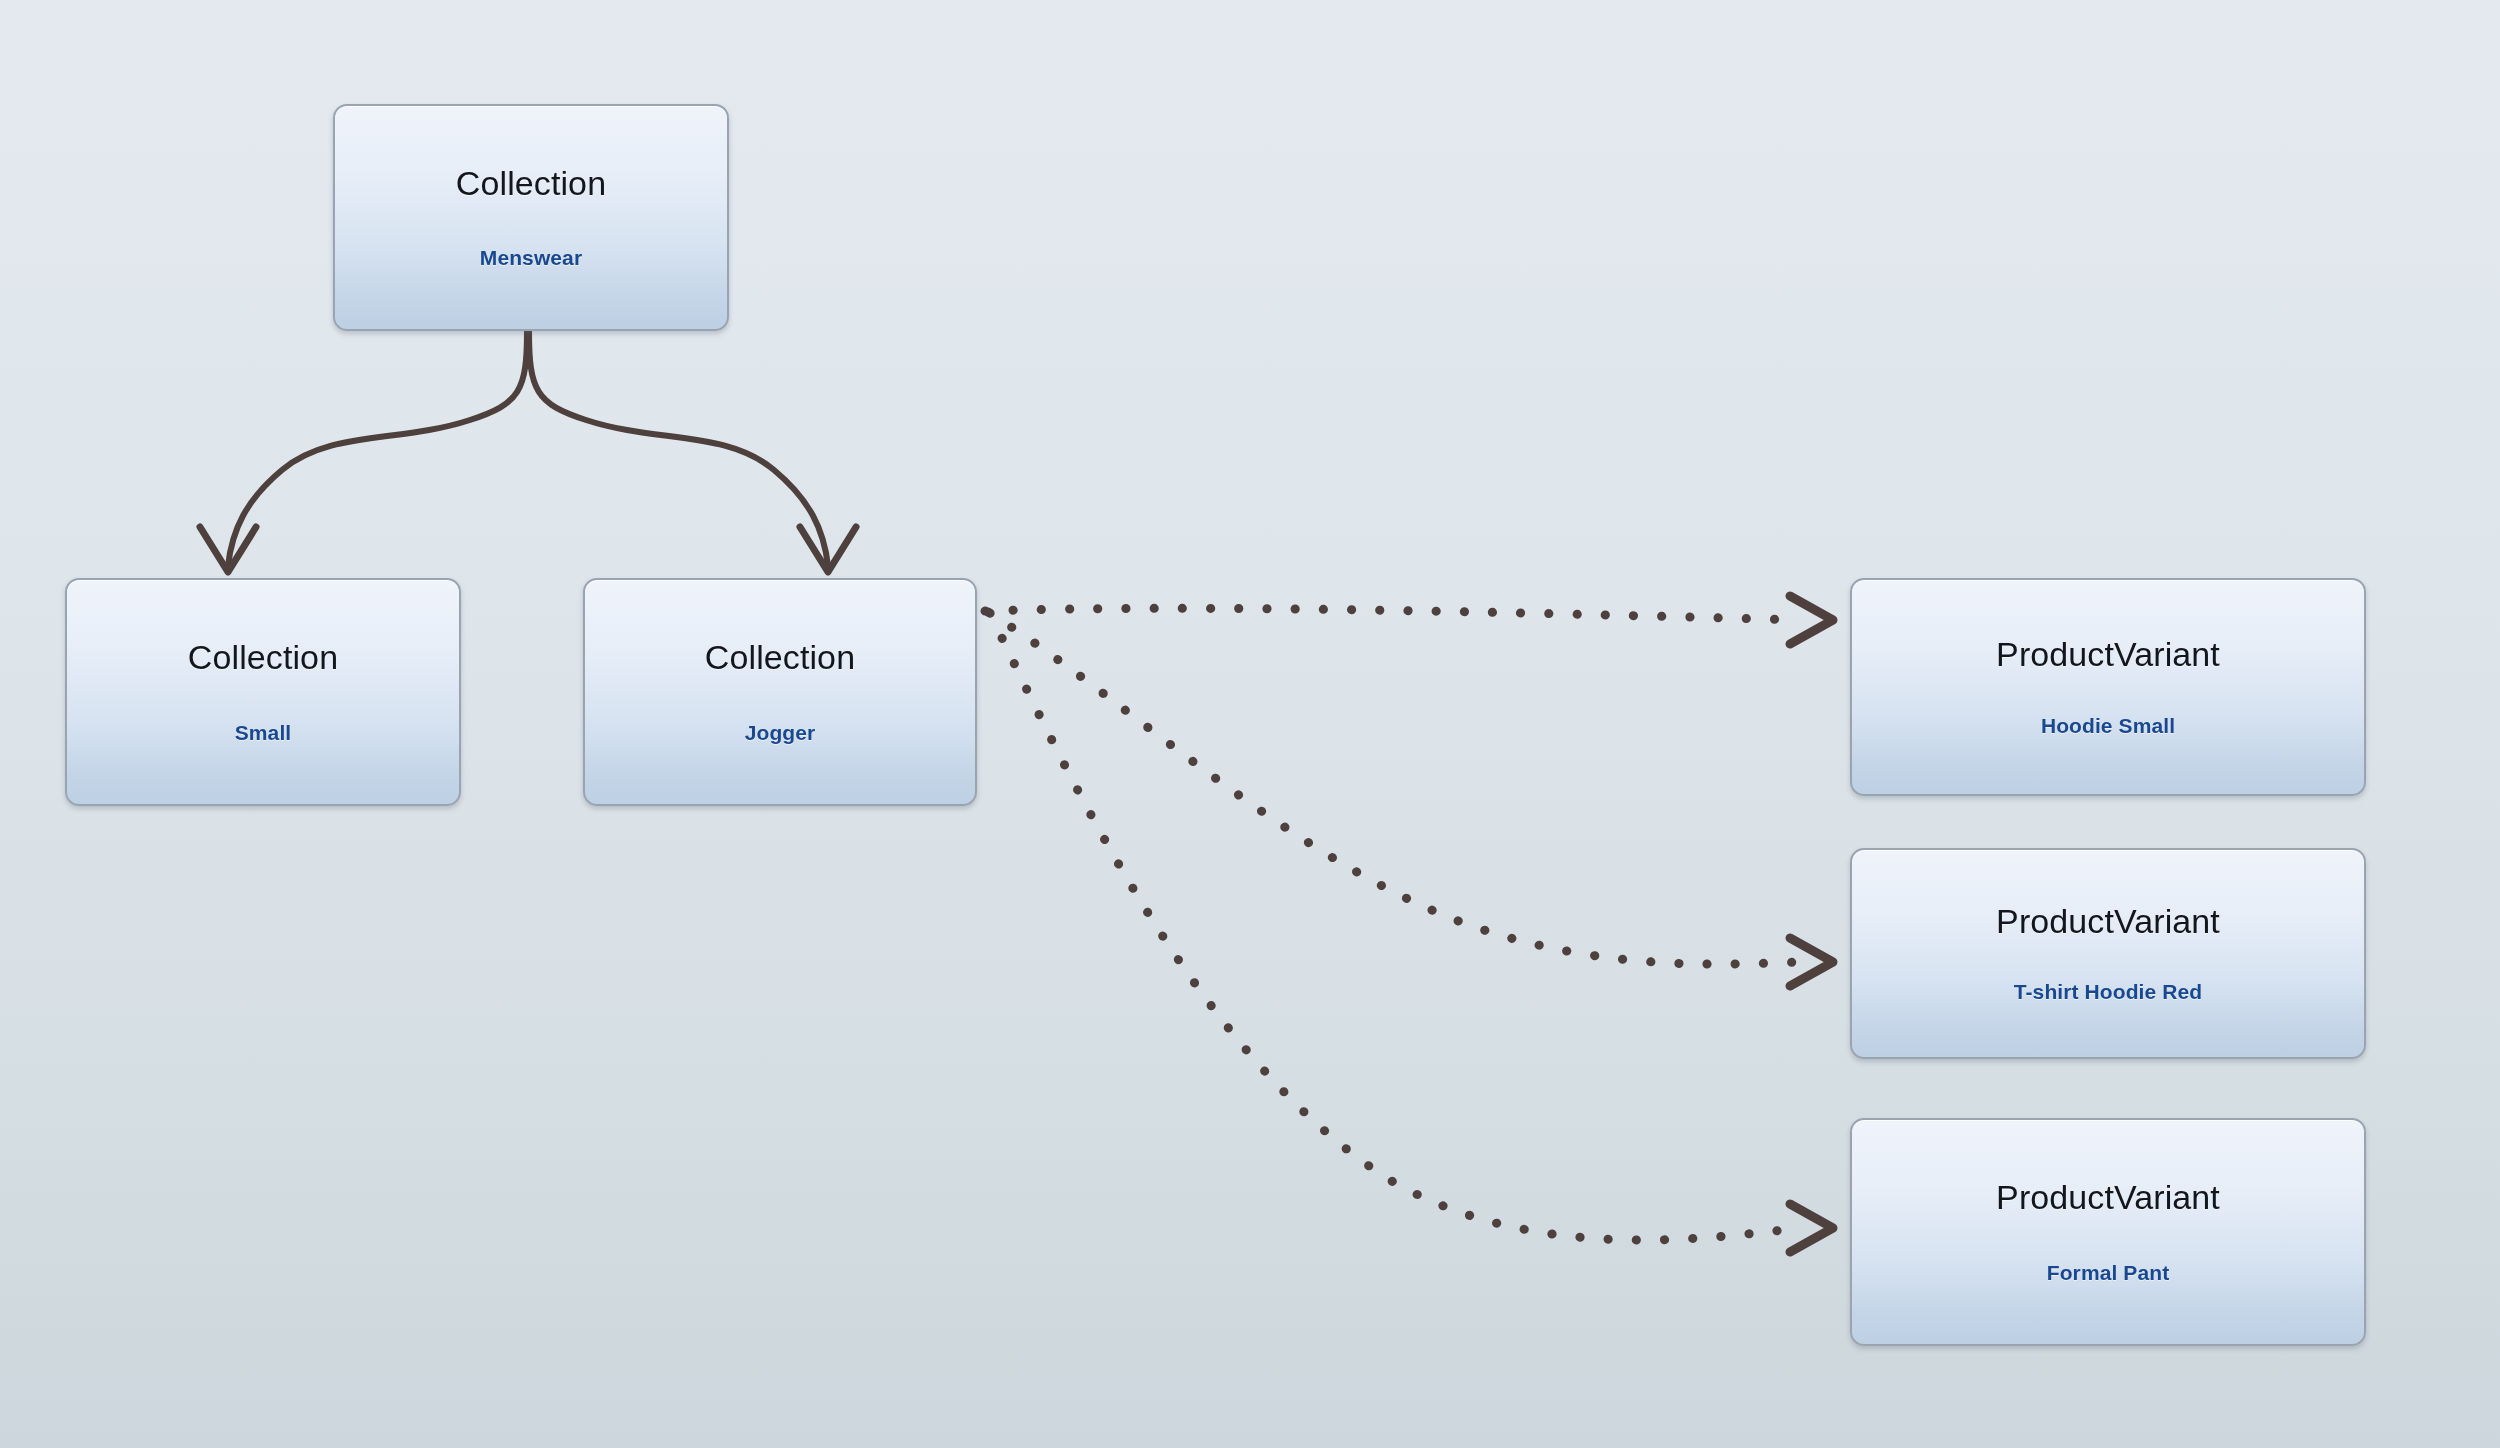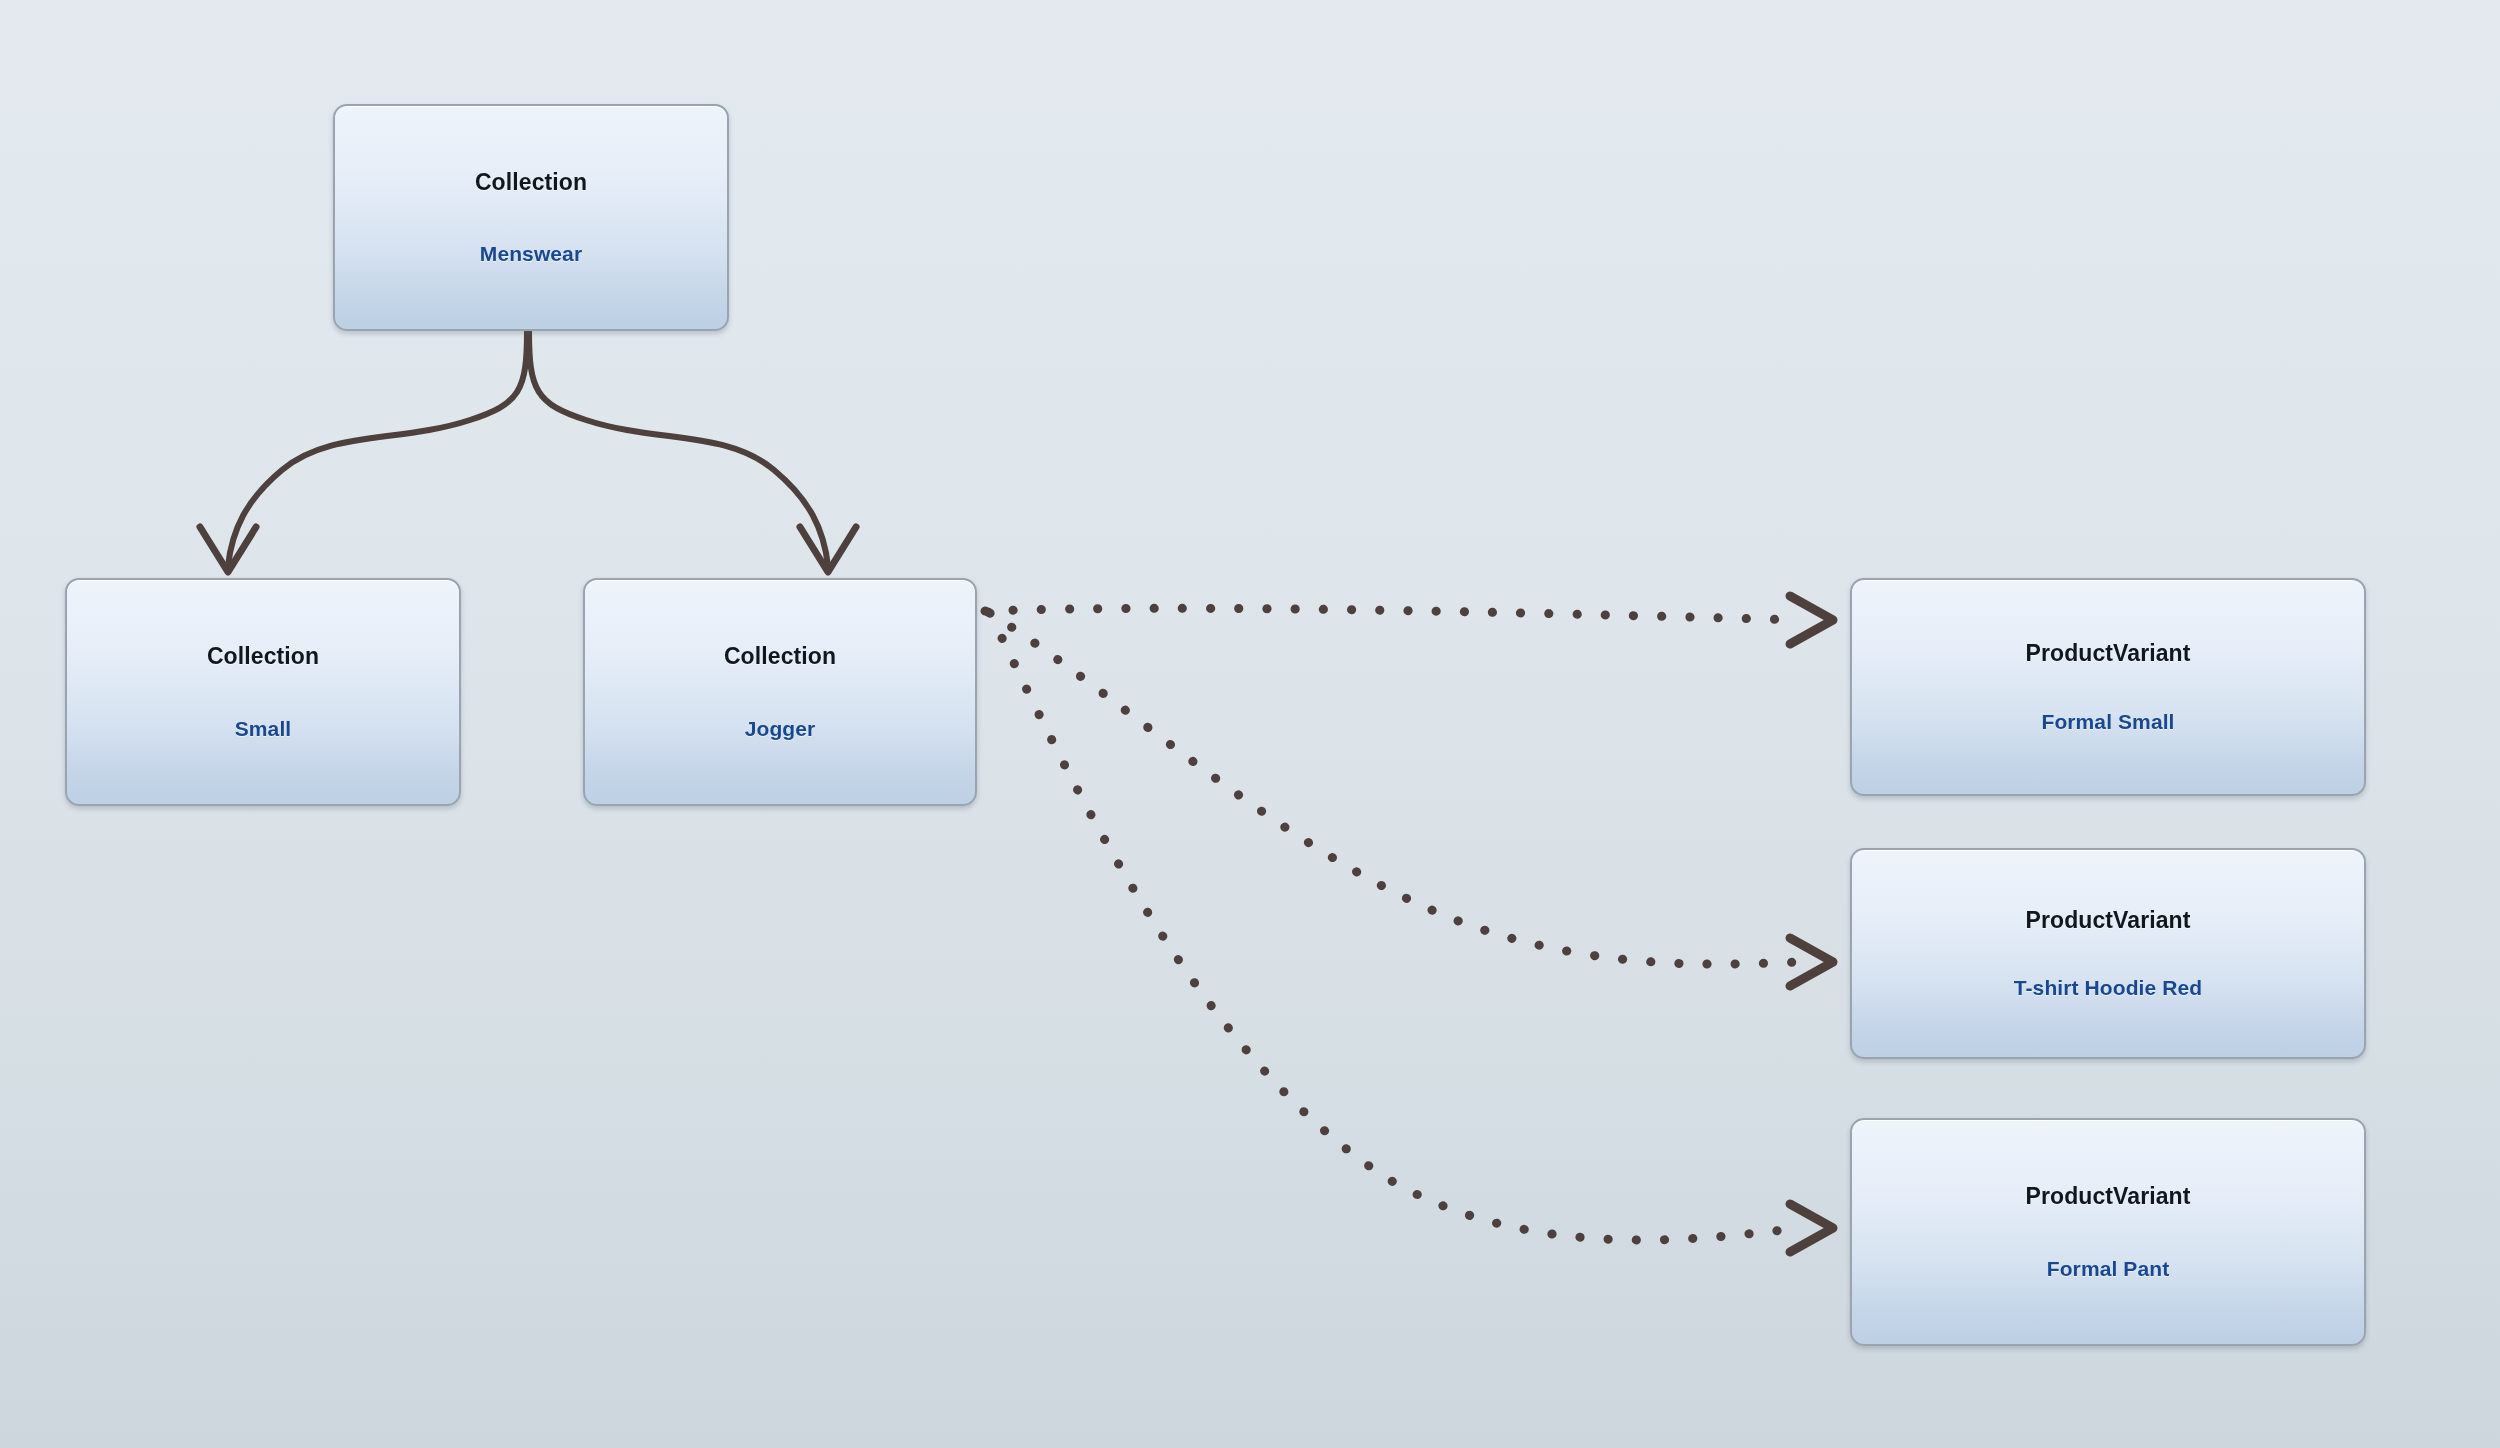--- a/index.html
+++ b/index.html
@@ -17,21 +17,21 @@
     position:absolute;
     box-sizing:border-box;
     border:2.5px solid #99a4b0;
     border-radius:14px;
     background:linear-gradient(180deg,#eff4fb 0%,#e7eef8 30%,#d7e3f1 62%,#c3d4e7 88%,#bdd0e4 100%);
     box-shadow:0 3px 5px rgba(90,100,115,.28), inset 0 1px 0 rgba(255,255,255,.85);
     display:flex;flex-direction:column;align-items:center;justify-content:space-evenly;
     padding:14px 10px;
   }
   .node-type{
-    font-size:23px;font-weight:bold;color:#12161d;
+    font-size:34px;font-weight:normal;color:#12161d;
     letter-spacing:.1px;line-height:1.05;white-space:nowrap;
     text-shadow:0 1px 0 rgba(255,255,255,.55);
   }
   .node-value{
     font-size:21px;font-weight:bold;color:#19488f;
     letter-spacing:.1px;line-height:1.05;white-space:nowrap;
     text-shadow:0 1px 0 rgba(255,255,255,.55);
   }
 
   
@@ -96,21 +96,21 @@
     <div class="node-value">Small</div>
   </div>
 
   <div class="node" id="node-casual">
     <div class="node-type">Collection</div>
     <div class="node-value">Jogger</div>
   </div>
 
   <div class="node" id="node-pv-1">
     <div class="node-type">ProductVariant</div>
-    <div class="node-value">Formal Small</div>
+    <div class="node-value">Hoodie Small</div>
   </div>
 
   <div class="node" id="node-pv-2">
     <div class="node-type">ProductVariant</div>
     <div class="node-value">T-shirt Hoodie Red</div>
   </div>
 
   <div class="node" id="node-pv-3">
     <div class="node-type">ProductVariant</div>
     <div class="node-value">Formal Pant</div>

